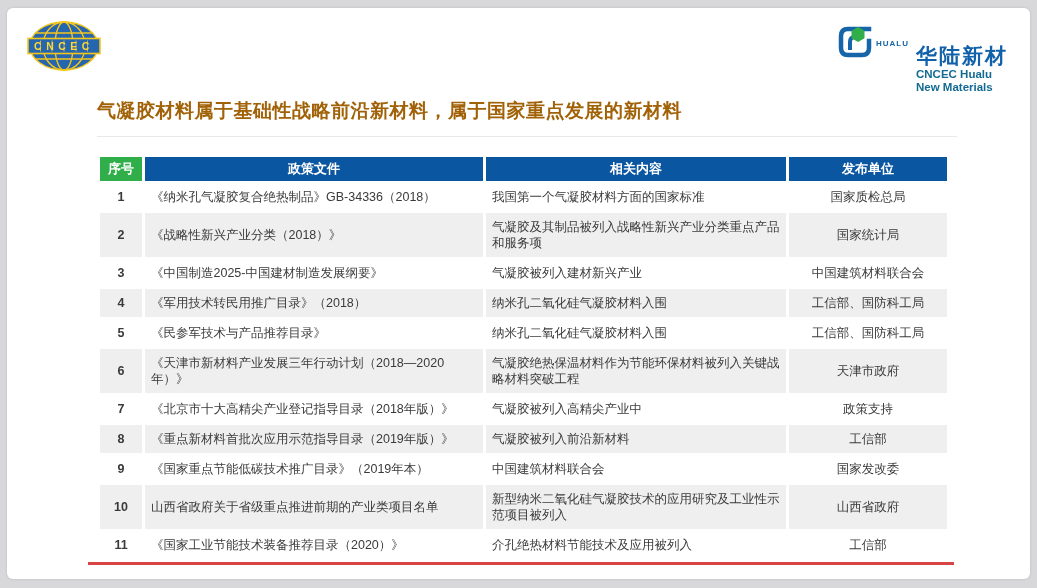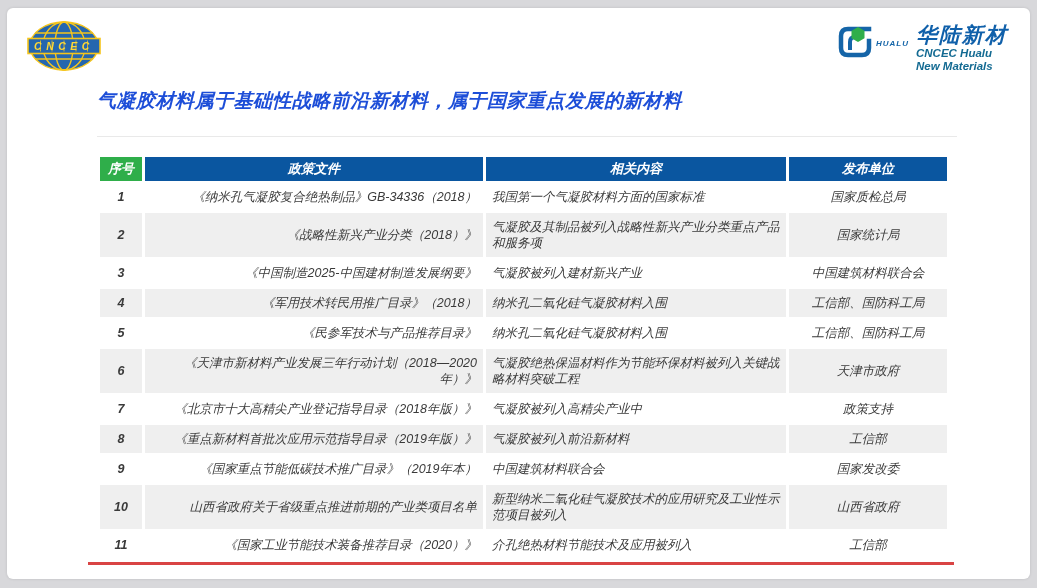--- a/index.html
+++ b/index.html
@@ -9,48 +9,47 @@
     font-family:"Liberation Sans","DejaVu Sans",sans-serif;
     position:relative;
     overflow:hidden;
   }
   .slide {
     position:absolute; left:7px; top:8px;
     width:1023px; height:571px;
     background:#ffffff;
     border-radius:6px;
     box-shadow:0 0 3px rgba(0,0,0,0.12);
-    font-style:italic;
   }
   
   .brand-left {
     position:absolute; left:20px; top:12px;
     display:flex; align-items:center; gap:16px;
   }
   .cncec-logo { width:74px; height:52px; display:block; }
   .section-title {
     font-size:27px; font-weight:bold; color:#6e6e6e;
     letter-spacing:13px; padding-top:6px; white-space:nowrap;
   }
   .brand-right {
     position:absolute; right:22px; top:16px;
     display:flex; align-items:flex-start; gap:7px;
   }
   .hualu-mark { display:flex; flex-direction:row; align-items:center; }
   .hualu-mark svg { width:40px; height:37px; display:block; }
   .hualu-mark .hualu-word {
     font-size:8px; font-weight:bold; color:#1565a8; letter-spacing:1px; margin-top:1px;
   }
-  .hualu-text { display:flex; flex-direction:column; line-height:1.05; }
+  .hualu-text { display:flex; flex-direction:column; line-height:1.05;margin-top:21px; }
   .hualu-cn { font-size:21px; font-weight:bold; color:#1060aa; letter-spacing:2px; }
   .hualu-en { font-size:11.5px; font-weight:bold; color:#136a92; margin-top:1px; }
   
   .main-title {
-    position:absolute; left:90px; top:80px;
-    font-size:19px; font-weight:bold; color:#1d4ed8;
+    position:absolute; left:90px; top:90px;
+    font-size:19px; font-weight:bold; color:#a16207;
     white-space:nowrap; letter-spacing:0.5px;
   }
   .title-divider {
     position:absolute; left:90px; top:128px;
     width:860px; height:1px; background:#e9e9e9;
   }
   
   .table-wrap { position:absolute; left:90px; top:147px; width:853px; }
   table.policy {
     border-collapse:separate; border-spacing:3px 2px;
@@ -62,21 +61,21 @@
     height:16px; padding:3px 0; text-align:center;
   }
   table.policy th.c-no { background:#2fae4a; }
   table.policy td {
     font-size:12.5px; color:#3a3a3a;
     line-height:16px; padding:6px 6px;
     vertical-align:middle; background:#ffffff;
   }
   table.policy tr.alt td { background:#efefef; }
   td.cell-no { text-align:center; font-weight:bold; color:#333333; padding:6px 0; }
-  td.cell-doc { text-align:right; padding-left:8px; }
+  td.cell-doc { text-align:left; padding-left:8px; }
   td.cell-content { text-align:left;margin-top:32px; }
   td.cell-org { text-align:center; }
   .red-line {
     margin-top:1px; margin-left:-9px;
     width:866px; height:3px; background:#d94444;
   }
 </style>
 </head>
 <body>
 

